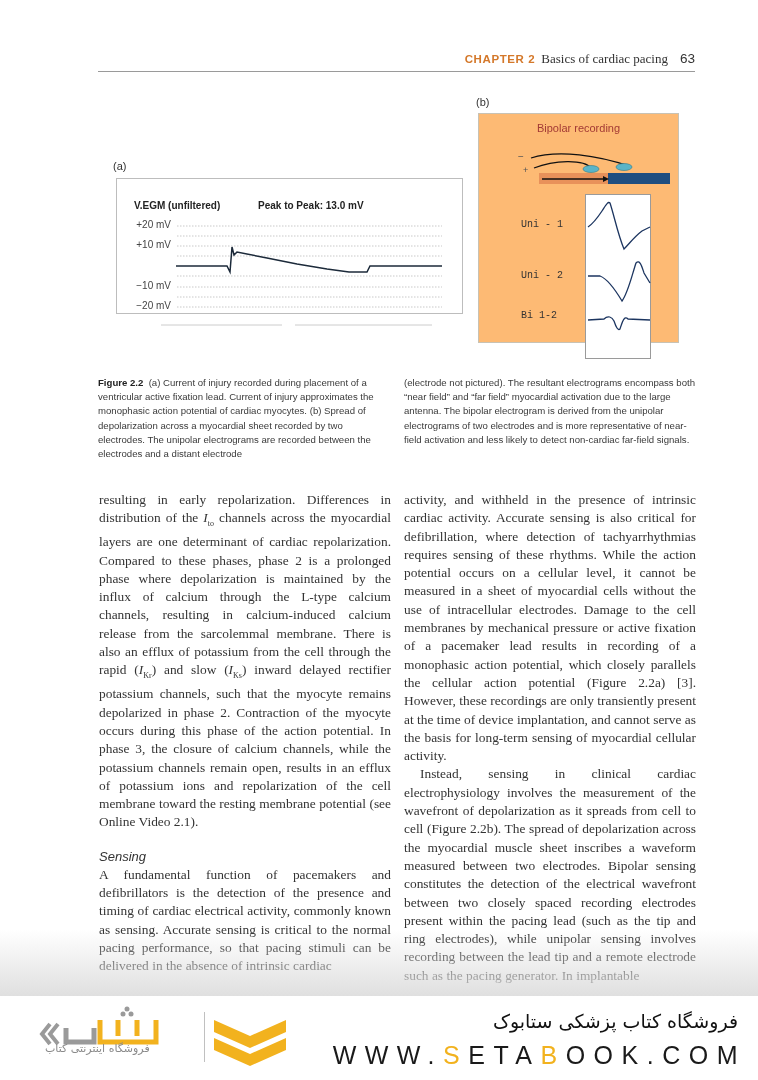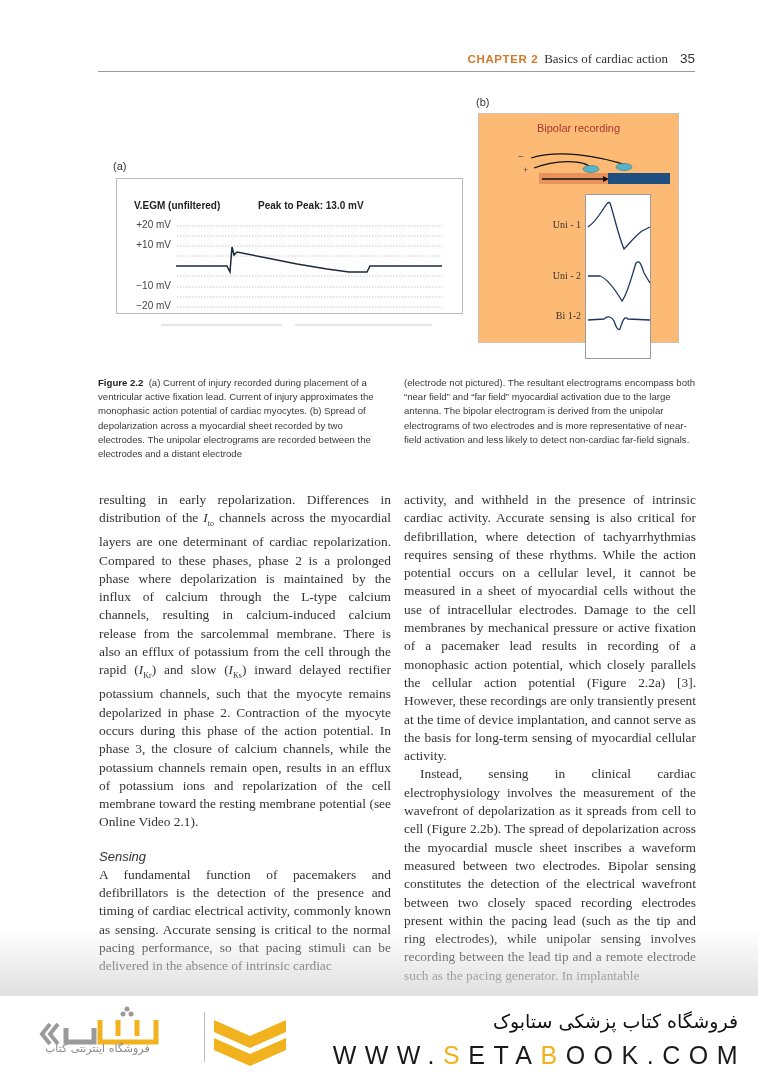--- a/index.html
+++ b/index.html
@@ -14,21 +14,21 @@
     .panel-label { position: absolute; font-family: "Liberation Sans", sans-serif; font-size: 11px; color: #333; }
 
     .fig-a { position: absolute; left: 116px; top: 178px; width: 347px; height: 136px; border: 1px solid #bdbdbd; background: #fff; }
     .fig-a svg { position: absolute; left: 0; top: 0; }
     .fig-a .ytick { position: absolute; font-family: "Liberation Sans", sans-serif; font-size: 10px; color: #444; text-align: right; width: 50px; }
     .fig-a .chart-title { position: absolute; top: 21px; font-family: "Liberation Sans", sans-serif; font-weight: bold; font-size: 10px; color: #222; }
 
     .fig-b { position: absolute; left: 478px; top: 113px; width: 201px; height: 230px; background: #fdba74; border: 1px solid #c8c2b4; }
     .fig-b .b-title { position: absolute; top: 8px; left: 0; width: 100%; text-align: center; font-family: "Liberation Sans", sans-serif; font-size: 11px; color: #a33a35; }
     .fig-b .trace-box { position: absolute; left: 106px; top: 80px; width: 66px; height: 165px; background: #fff; border: 1px solid #9a9a9a; }
-    .fig-b .trace-label { position: absolute; font-family: Liberation Serif, serif; font-size: 10px; color: #333; text-align: right; width: 60px; }
+    .fig-b .trace-label { position: absolute; font-family: Liberation Mono, monospace; font-size: 10px; color: #333; text-align: left; width: 60px; }
 
     .caption { position: absolute; top: 376px; font-family: "Liberation Sans", sans-serif; font-size: 9.6px; line-height: 14.2px; color: #3a3a3a; }
     .caption b { font-weight: bold; color: #222; }
 
     .col { position: absolute; top: 491px; width: 292px; font-size: 13.4px; line-height: 18.3px; text-align: justify; color: #333; }
     .col p { margin: 0; }
     .col p.indent { text-indent: 16px; }
     .heading-sensing { font-family: "Liberation Sans", sans-serif; font-style: italic; font-size: 13px; margin-top: 16px; color: #333; line-height: 18px; }
 
     .fade { position: absolute; left: 0; top: 930px; width: 758px; height: 66px; background: linear-gradient(to bottom, rgba(255,255,255,0), rgba(220,220,220,0.9)); }
@@ -38,21 +38,21 @@
     .banner .divider { position: absolute; left: 204px; top: 16px; width: 1px; height: 50px; background: #c0c0c0; }
     .banner .logo-sub { position: absolute; left: 45px; top: 46px; font-family: "DejaVu Sans", sans-serif; font-size: 11px; color: #8a8a8a; direction: rtl; }
     .banner .persian { position: absolute; right: 20px; top: 14px; font-family: "DejaVu Sans", sans-serif; font-size: 19px; color: #111; direction: rtl; }
     .banner .url { position: absolute; right: 12px; top: 45px; font-family: "Liberation Sans", sans-serif; font-size: 25px; letter-spacing: 8.5px; color: #1a1a1a; }
     .banner .url .hl { color: #f2b21e; }
   </style>
 </head>
 <body>
 
 <div class="running-head">
-  <span class="rh-chapter">CHAPTER 2</span><span class="rh-title">Basics of cardiac action</span><span class="rh-page">35</span>
+  <span class="rh-chapter">CHAPTER 2</span><span class="rh-title">Basics of cardiac pacing</span><span class="rh-page">63</span>
 </div>
 
 <div class="panel-label" style="left:113px; top:160px;">(a)</div>
 <div class="panel-label" style="left:476px; top:96px;">(b)</div>
 
 <div class="fig-a">
   <div class="chart-title" style="left:17px;">V.EGM (unfiltered)</div>
   <div class="chart-title" style="left:141px;text-align:right;">Peak to Peak: 13.0 mV</div>
   <div class="ytick" style="left:4px; top:40px;">+20 mV</div>
   <div class="ytick" style="left:4px; top:60px;">+10 mV</div>

